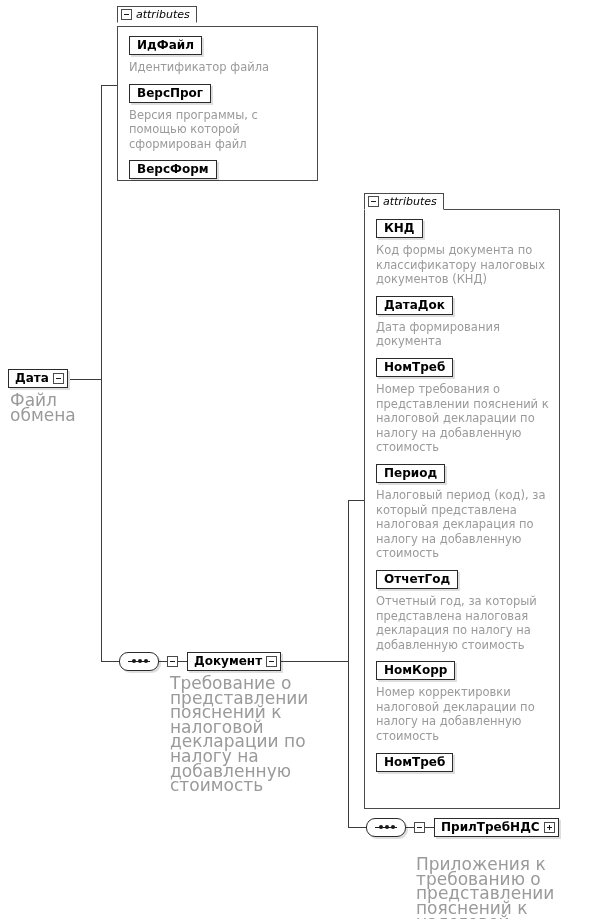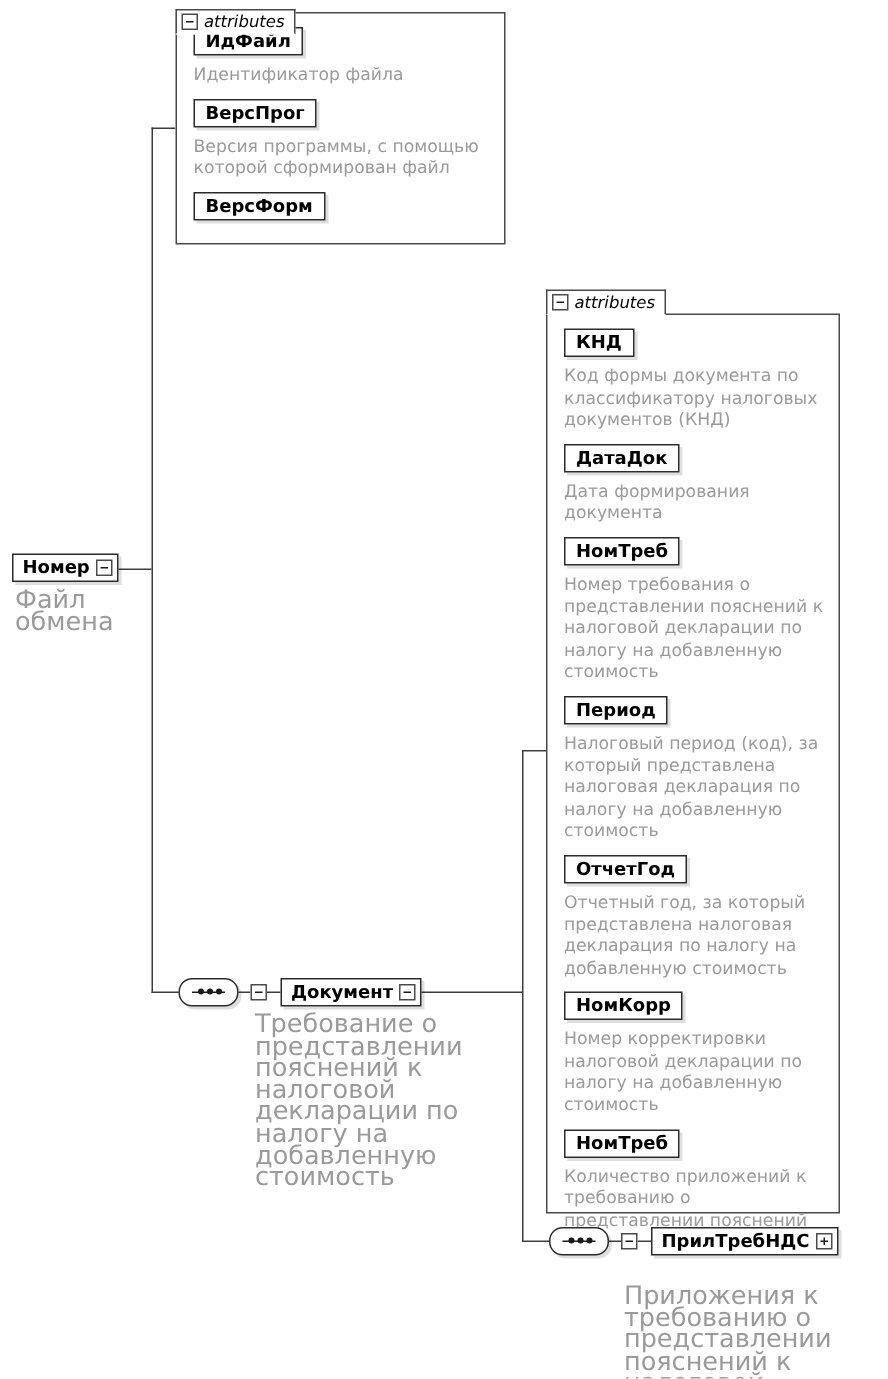--- a/index.html
+++ b/index.html
@@ -213,30 +213,30 @@
   <div class="line-v" style="left:348px; top:500px; height:328px;"></div>
 
   <div class="line-h" style="left:348px; top:500px; width:16px;"></div>
 
   <div class="line-h" style="left:348px; top:827px; width:18px;"></div>
 
   <div class="line-h" style="left:406px; top:827px; width:8px;"></div>
   <div class="line-h" style="left:425px; top:827px; width:9px;"></div>
 
   <div class="node with-toggle" style="left:8px; top:369px;">
-    <span class="nm">Номер</span>
+    <span class="nm">Дата</span>
     <span class="toggle"></span>
   </div>
   <div class="node-desc" style="left:10px; top:393px; width:110px;">Файл обмена</div>
 
   <div class="attr-tab" style="left:117px; top:6px;">
     <span class="toggle"></span>
     <span class="tab-label">attributes</span>
   </div>
-  <div class="attr-box" style="left:117px; top:8px; width:220px; height:155px;">
+  <div class="attr-box" style="left:117px; top:26px; width:201px; height:155px;">
     <div class="attr-inner" style="left:11px; top:7px; right:6px;">
 
       <div class="attr-item">
         <span class="nm">ИдФайл</span>
       </div>
       <div class="desc">Идентификатор файла</div>
 
       <div class="attr-item">
         <span class="nm">ВерсПрог</span>
       </div>
@@ -297,21 +297,20 @@
       <div class="desc">Отчетный год, за который представлена налоговая декларация по налогу на добавленную стоимость</div>
 
       <div class="attr-item">
         <span class="nm">НомКорр</span>
       </div>
       <div class="desc">Номер корректировки налоговой декларации по налогу на добавленную стоимость</div>
 
       <div class="attr-item">
         <span class="nm">НомТреб</span>
       </div>
-      <div class="desc last">Количество приложений к требованию о представлении пояснений</div>
 
     </div>
   </div>
 
   <div class="seq" style="left:366px; top:818px;">
     <div class="shape"></div>
     <div class="bar"></div>
     <div class="dot d1"></div>
     <div class="dot d2"></div>
     <div class="dot d3"></div>

